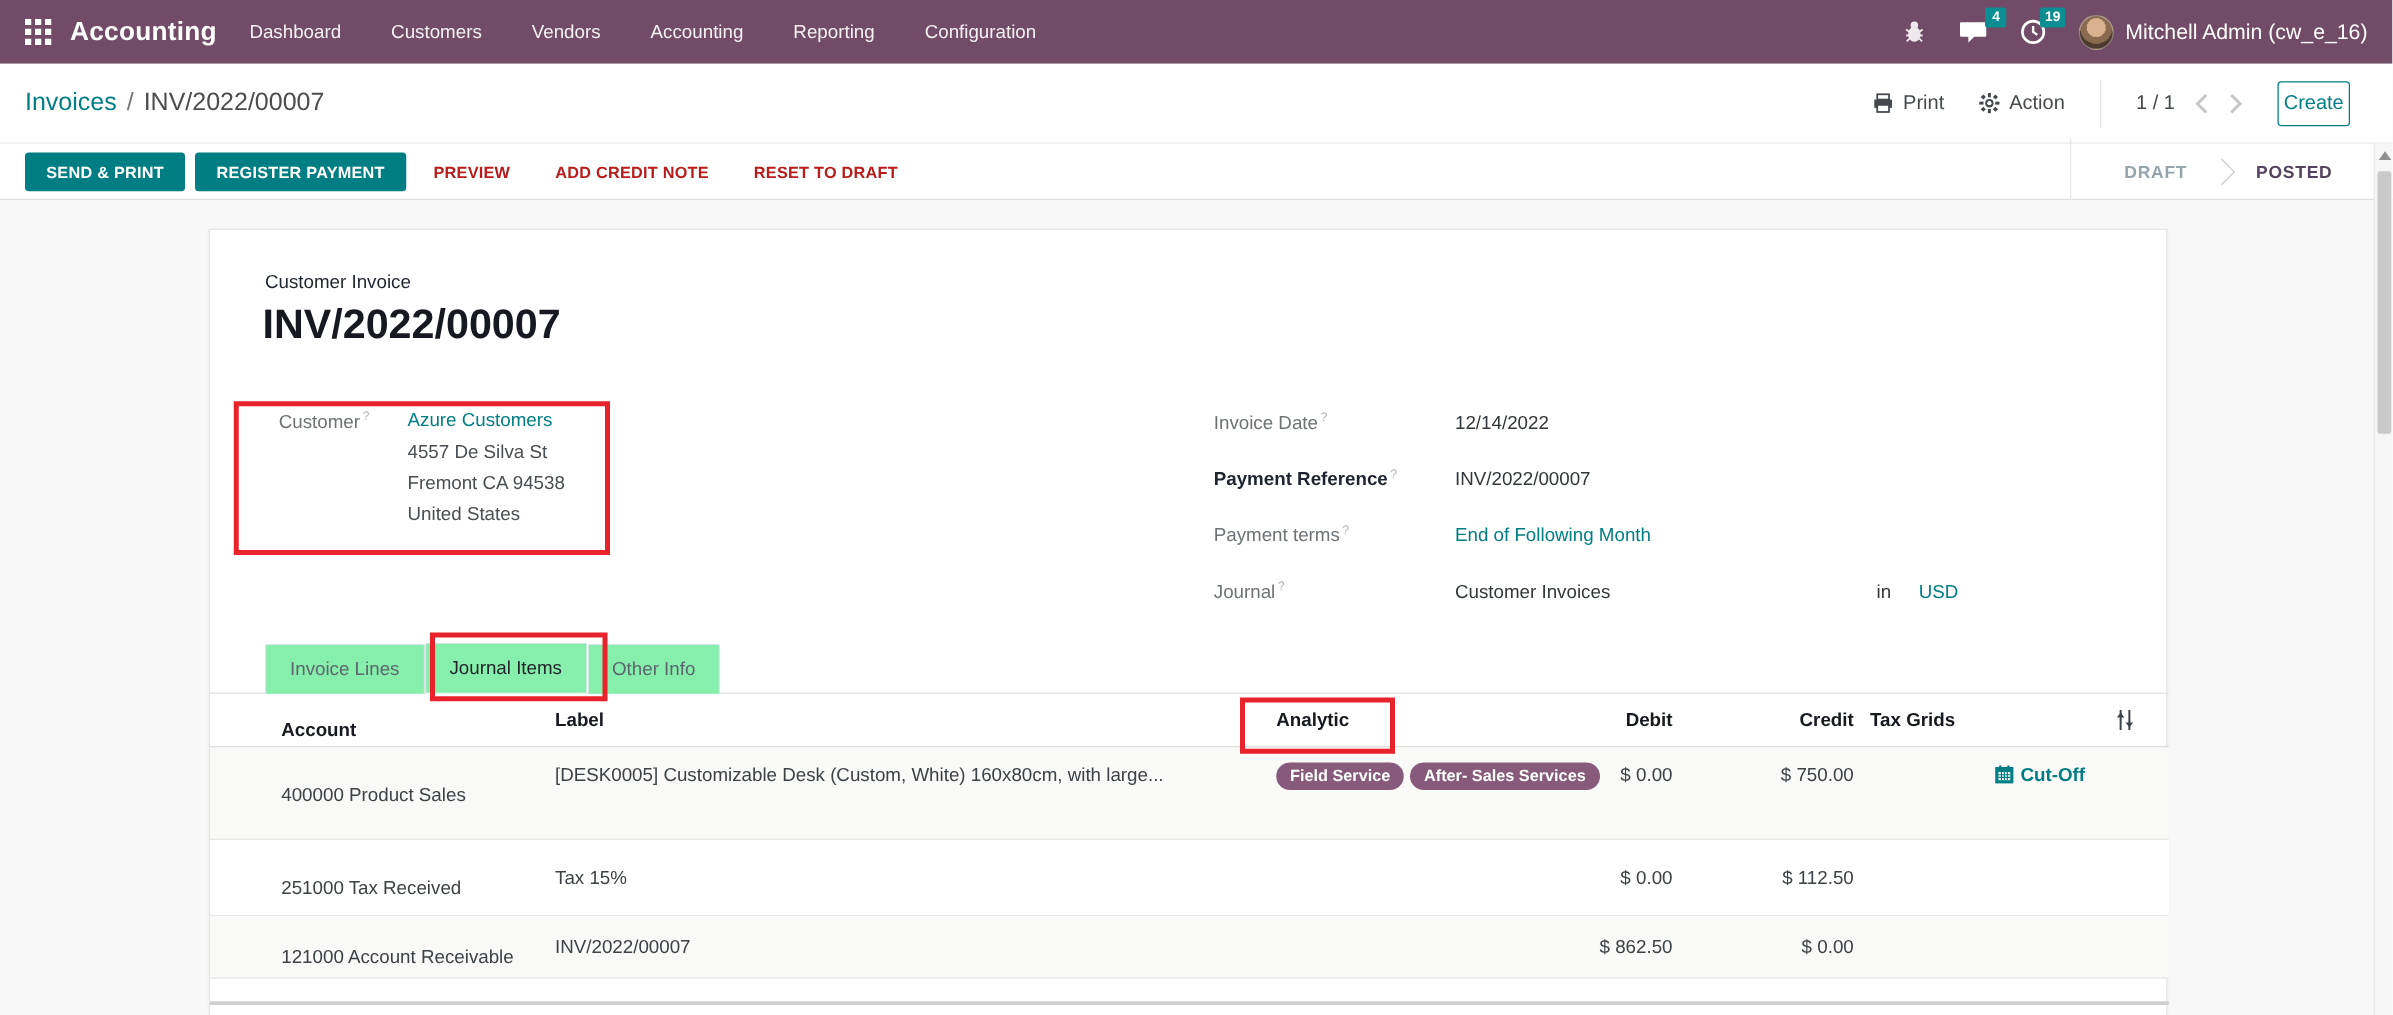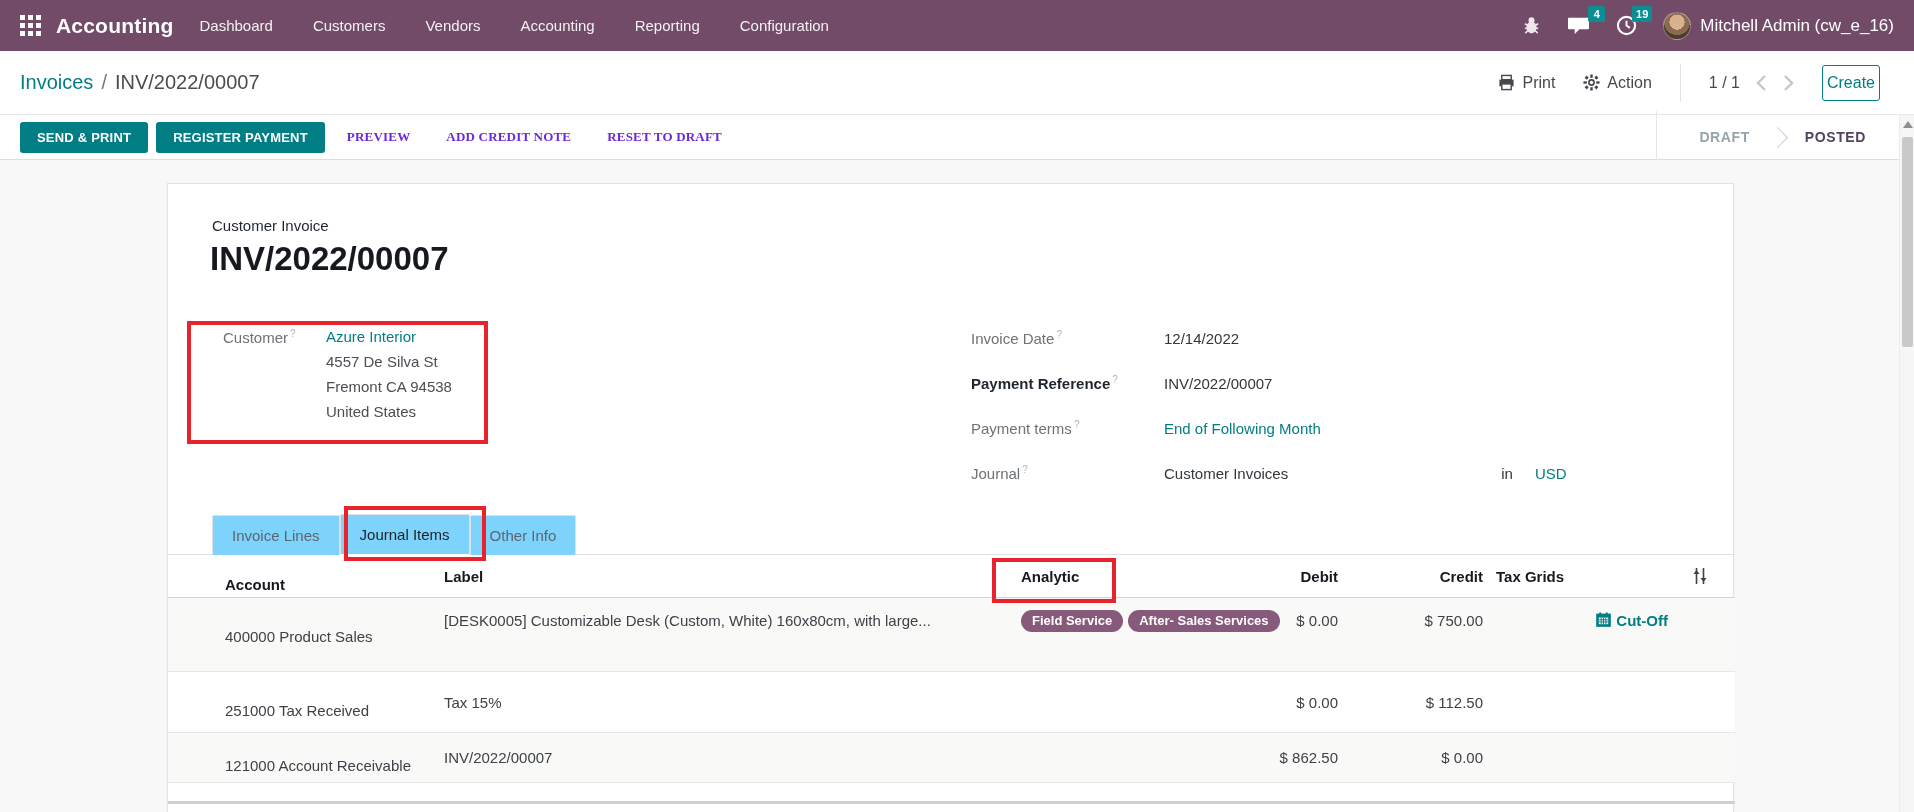--- a/index.html
+++ b/index.html
@@ -57,21 +57,21 @@
   
   .statusbar{
     position:absolute; top:115px; left:0; width:1914px; height:45px;
     background:#fff; border-bottom:1px solid #dedede;
     display:flex; align-items:center; padding:0 34px 0 20px;
   }
   .sb-left{ display:flex; align-items:center; gap:8px; }
   .btn{ font-family:"Liberation Sans",sans-serif; font-size:13px; font-weight:700; letter-spacing:.2px;
         padding:8px 17px; border-radius:3px; border:none; cursor:pointer; white-space:nowrap;}
   .btn-primary{ background:#017E84; color:#fff; }
-  .btn-flat{ background:transparent; color:#6d28d9; padding:8px 14px;font-family:Liberation Serif, serif; }
+  .btn-flat{ background:transparent; color:#b91c1c; padding:8px 14px; }
   .sb-right{ margin-left:auto; display:flex; align-items:center; gap:0;
              border-left:1px solid #e6e6e6; height:52px; padding-left:28px;}
   .state{ font-size:14px; font-weight:700; letter-spacing:.6px; padding:0 14px; white-space:nowrap;}
   .state-muted{ color:#95a5ab; }
   .state-active{ color:#53435D; }
   .state-chev{ width:15px; height:15px; border-top:1px solid #ccc; border-right:1px solid #ccc;
                transform:rotate(45deg); margin:0 6px; }
 
   
   .content{ position:absolute; top:160px; left:0; width:1914px; height:652px; background:#f8f8f8;}
@@ -96,21 +96,21 @@
   .detail-row .dlabel{ width:193px; }
   .dlabel-bold{ color:#1f2530; font-weight:700; font-size:15px;}
   .dvalue{ color:#32373c; }
   .journal-in{ margin-left:213px; color:#32373c;}
   .journal-cur{ margin-left:22px; }
 
   
   .tabs{ position:absolute; left:0; top:327px; width:1567px; height:44px;
          border-bottom:1px solid #dee2e6; display:flex; padding-left:44px; align-items:flex-end;}
   .tab{
-    font-size:15px; padding:11px 19px; background:#7dd3fc; cursor:pointer;
+    font-size:15px; padding:11px 19px; background:#86efac; cursor:pointer;
     border:1px solid #dee2e6; border-bottom:none; color:#5d666e; margin-bottom:-1px;
     border-radius:2px 2px 0 0;
   }
   .tab.active{ color:#212529; border-bottom:1px solid #fff; }
 
   
   .jtable{ position:absolute; left:0; top:371px; width:1567px; font-size:15px;}
   .trow{ display:flex; width:100%; }
   .c1{ width:276px; padding-left:57px;margin-top:16px; }
   .c2{ width:577px; }
@@ -279,21 +279,21 @@
   <div class="sheet">
 
     <div class="doc-type">Customer Invoice</div>
     <div class="doc-number">INV/2022/00007</div>
 
     <div class="customer-block">
       <div class="lbl-col">
         <span class="field-label">Customer</span><sup class="help-sup">?</sup>
       </div>
       <div class="val-col">
-        <span class="link">Azure Interior</span>
+        <span class="link">Azure Customers</span>
         <span>4557 De Silva St</span>
         <span>Fremont CA 94538</span>
         <span>United States</span>
       </div>
     </div>
 
     <div class="details">
       <div class="detail-row">
         <span class="dlabel"><span class="field-label">Invoice Date</span><sup class="help-sup">?</sup></span>
         <span class="dvalue">12/14/2022</span>

